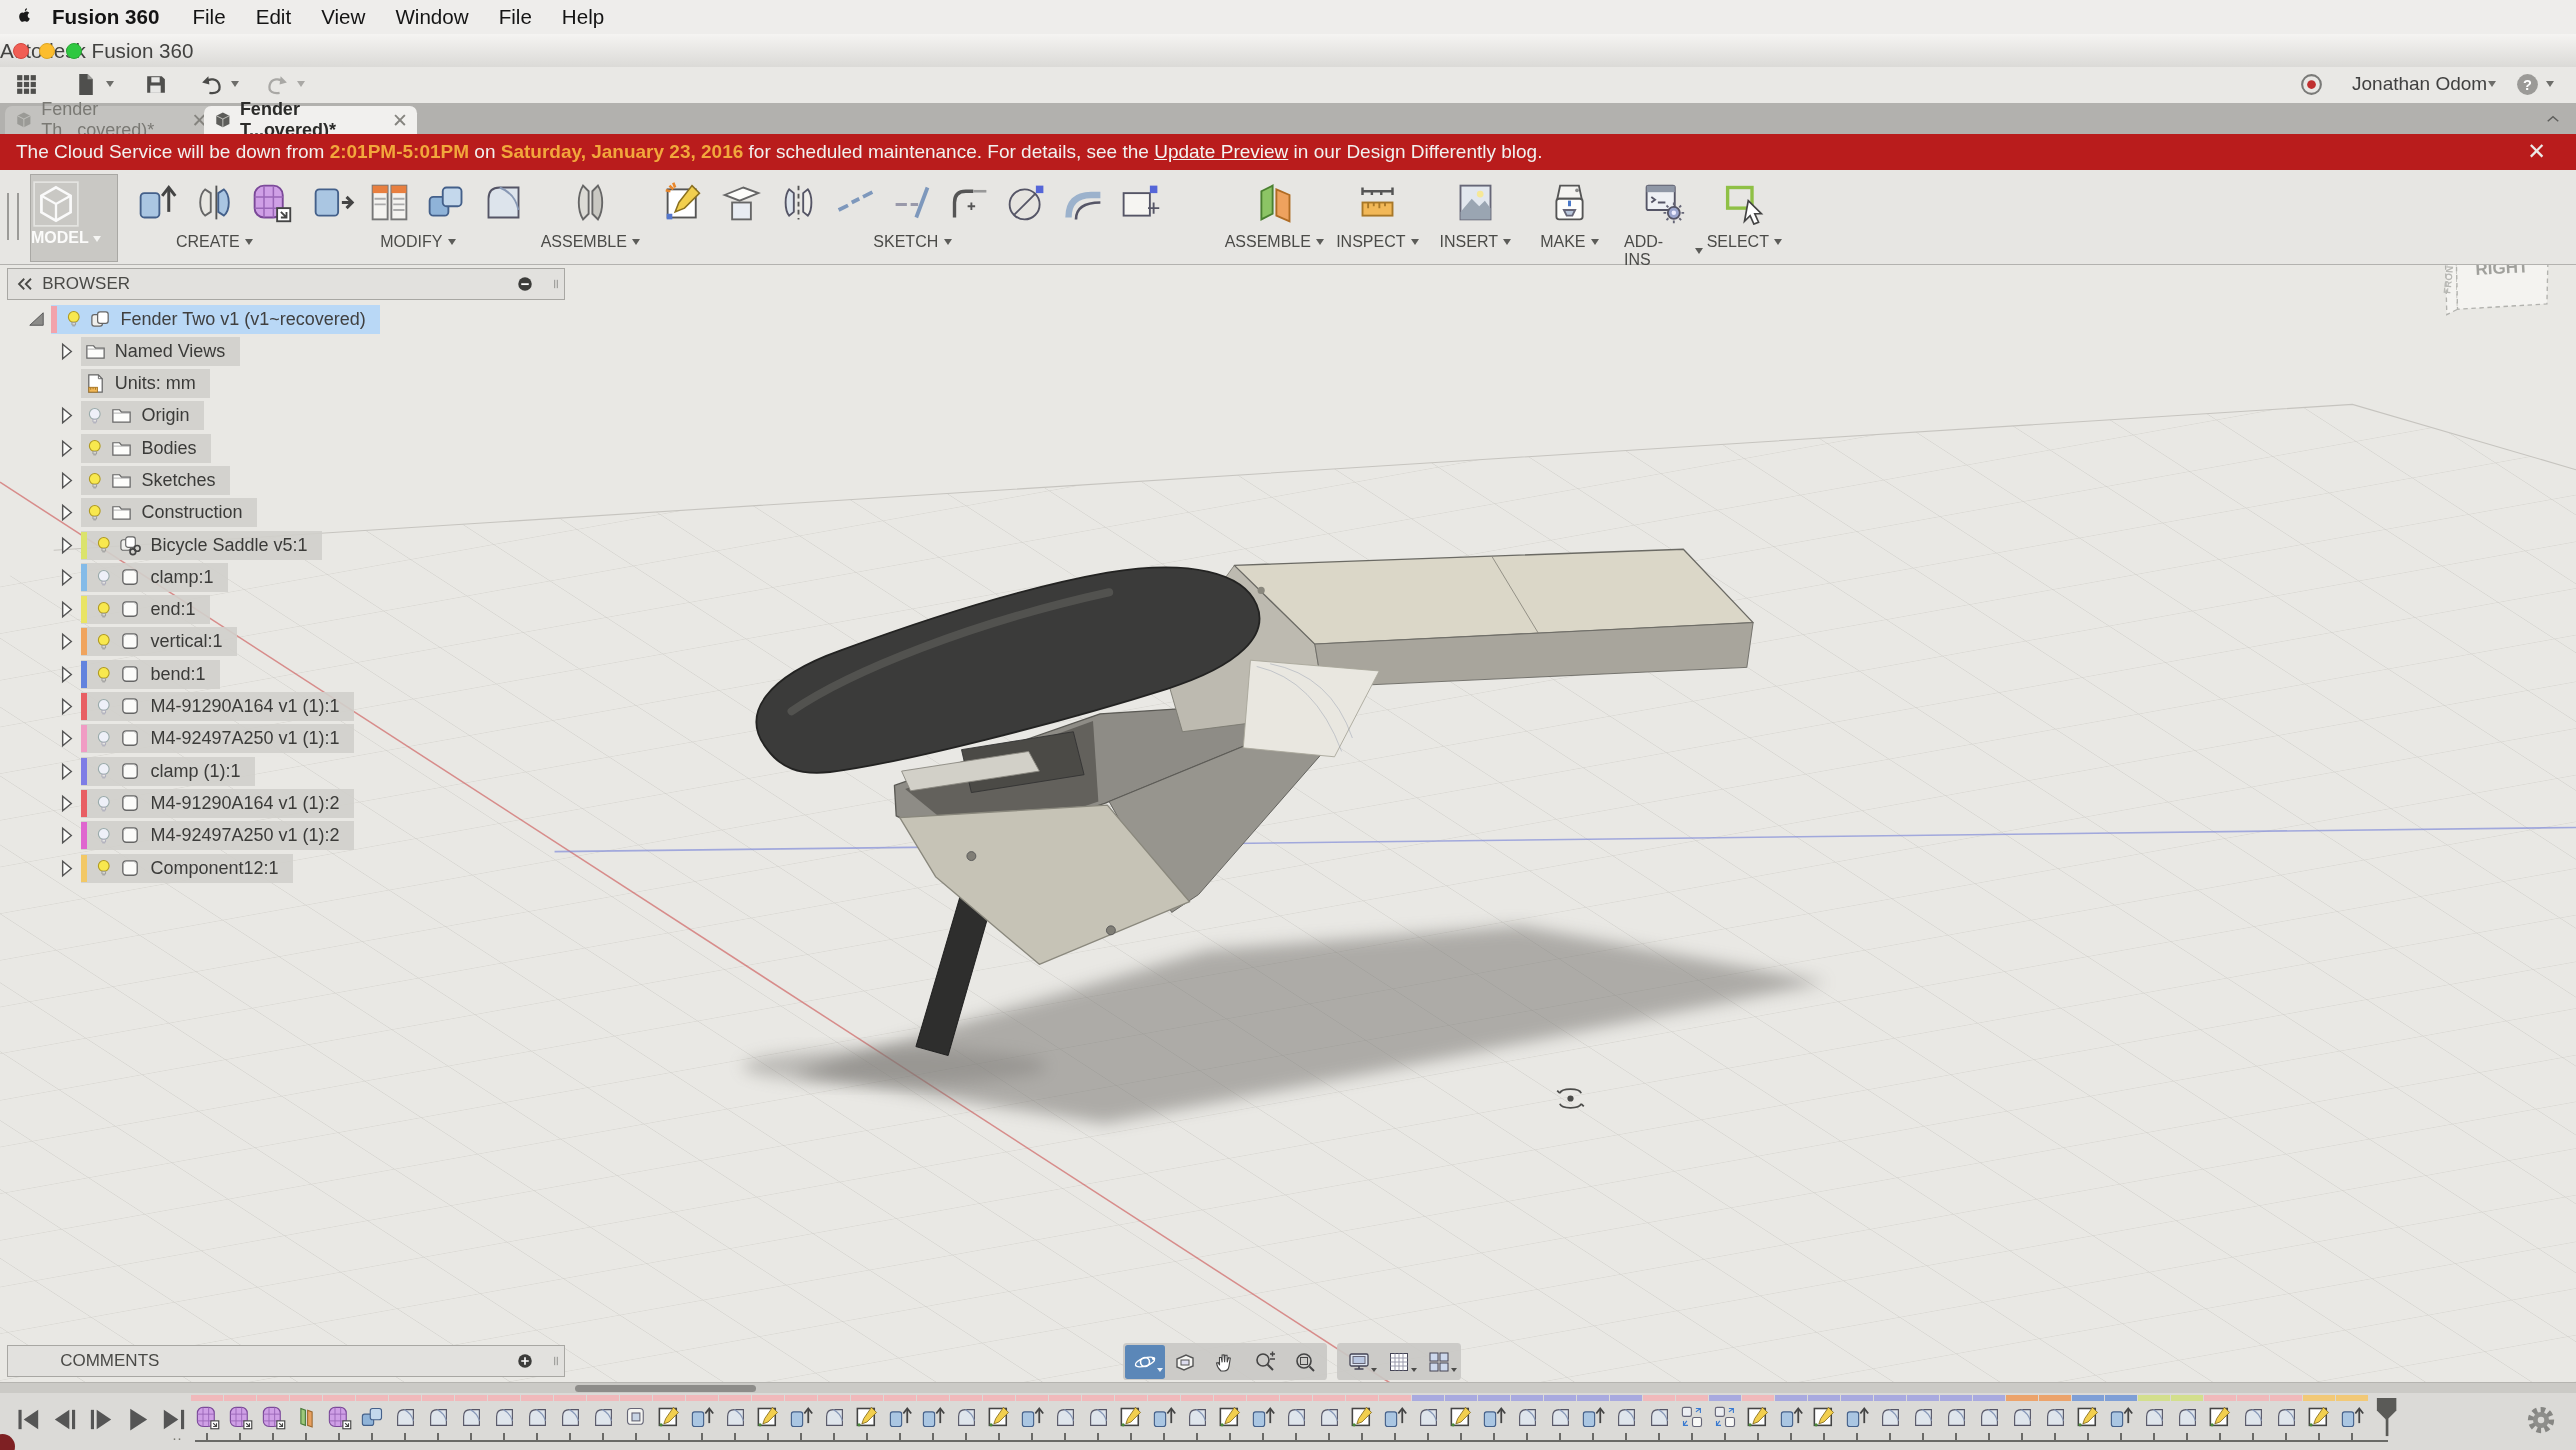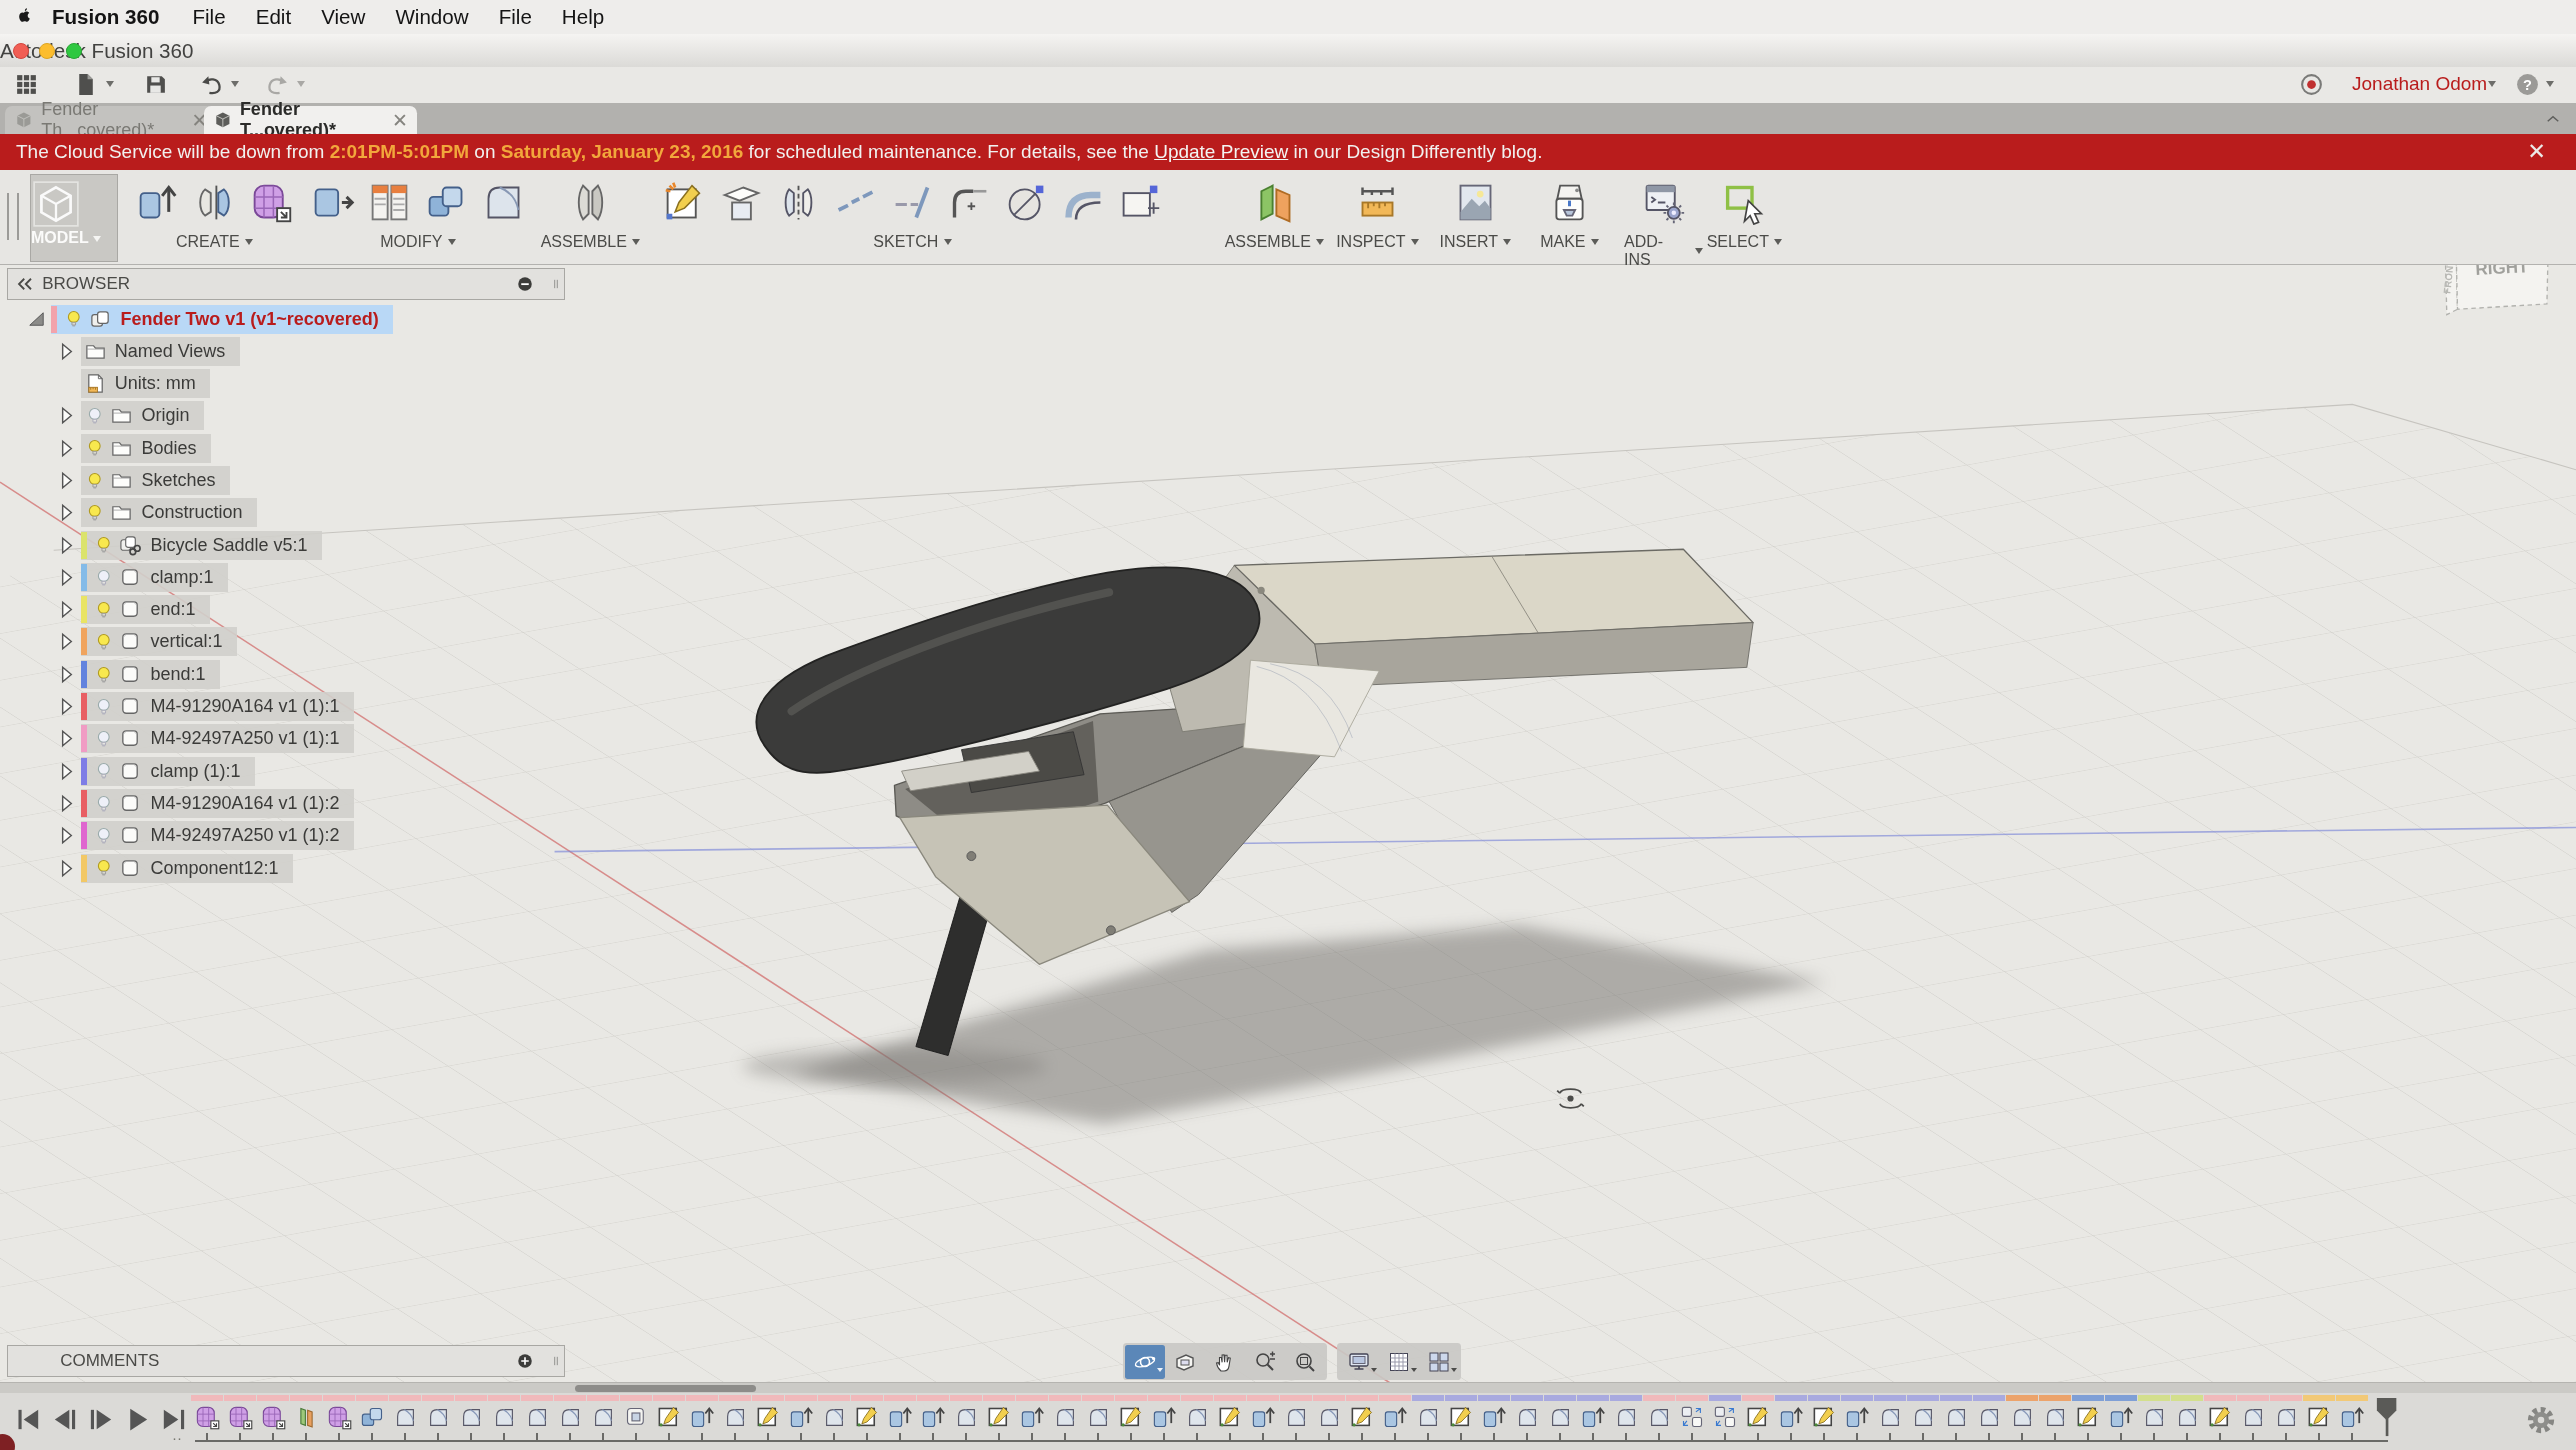--- a/index.html
+++ b/index.html
@@ -23,21 +23,21 @@
   .tl.g{left:66px;background:#2fc841;border:0.9px solid #27a934}
   .wtitle{text-align:left;line-height:33px;font-size:20.6px;color:#424240}
 
   
   .qat{position:absolute;top:67px;left:0;width:100%;height:36px;background:#e9e8e5;
        border-bottom:0.9px solid #c2c1be;z-index:30}
   .qbtn{position:absolute;top:5.4px;width:25px;height:25px}
   .qbtn svg{width:25px;height:25px}
   .dcaret{position:absolute;top:14.3px;width:0;height:0;border:4.5px solid transparent;border-top:6.3px solid #6d6d6a}
   .dcaret.dim{border-top-color:#a9a8a5}
-  .uname{position:absolute;left:2352px;top:6.3px;font-size:19px;color:#b91c1c}
+  .uname{position:absolute;left:2352px;top:6.3px;font-size:19px;color:#404040}
 
   
   .tabbar{position:absolute;top:103px;left:0;width:100%;height:31px;background:#b2b1ae;z-index:30}
   .tab{position:absolute;top:2.7px;height:29px;border-radius:7.2px 7.2px 0 0;display:flex;align-items:center;
        padding:0 9px;font-size:18px}
   .tab.t0{left:5.4px;width:193px;background:#c3c2bf;color:#7a7974}
   .tab.t1{left:204px;width:195px;background:#f1f0ee;color:#2b2b29;font-weight:bold}
   .tab .tabicon{margin-right:7.2px}
   .tab .tabicon svg{width:19.7px;height:19.7px}
   .tabclose{margin-left:auto;font-size:19px;color:#85847f;font-weight:normal}
@@ -76,21 +76,21 @@
   #browser-rows{position:absolute;left:7.2px;top:304px;z-index:20}
   .brow{height:30px;margin-bottom:2.3px;display:flex;align-items:center}
   .tri{width:23px;height:23px;flex:none}
   .tri svg{width:23px;height:23px}
   .chip{display:flex;align-items:center;height:29px;background:rgba(208,207,203,.9);padding-right:14.3px;margin-left:2.7px}
   .brow.sel .chip{background:#b9d8f6}
   .stripe{width:6.3px;height:27px;margin-right:2.7px;flex:none}
   .bulb svg{width:21.5px;height:21.5px;margin:0 2.7px}
   .bicon svg{width:23px;height:23px;margin:0 2.7px}
   .blabel{font-size:18px;color:#3b3b39;margin-left:5.4px}
-  .brow.sel .blabel{color:#b91c1c;font-weight:bold}
+  .brow.sel .blabel{color:#404040;font-weight:normal}
 
   
   .navbar{position:absolute;left:1123px;top:1342px;height:39px;display:flex;align-items:center;z-index:20}
   .navgroup{background:rgba(201,200,196,.9);border-radius:3.6px;display:flex;padding:1.8px}
   .navdiv{width:10.7px}
   .navbtn{width:40px;height:34px;display:flex;align-items:center;justify-content:center;border-radius:2.7px;position:relative}
   .navbtn.selected{background:#5b87b8}
   .navbtn svg{width:24px;height:24px}
   .ncaret{position:absolute;right:1.8px;bottom:3.6px;border:3.6px solid transparent;border-top:4.5px solid #4c4c4a}
   .navbtn.selected .ncaret{border-top-color:#eef2f8}

